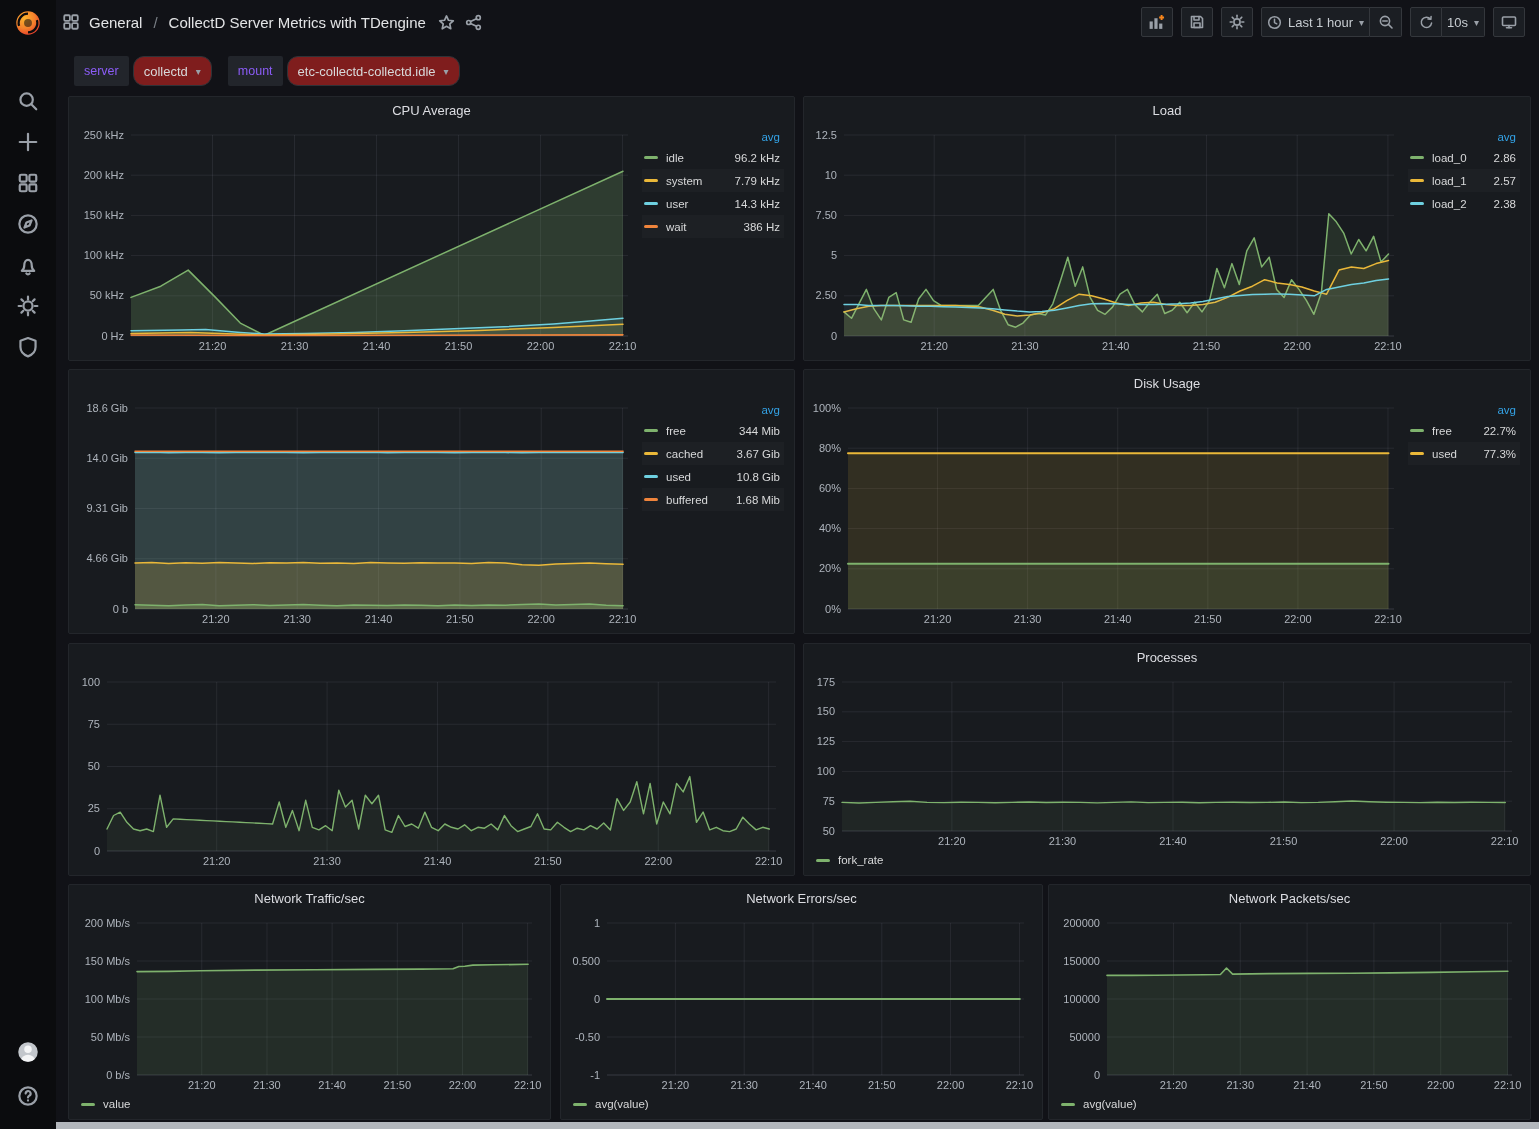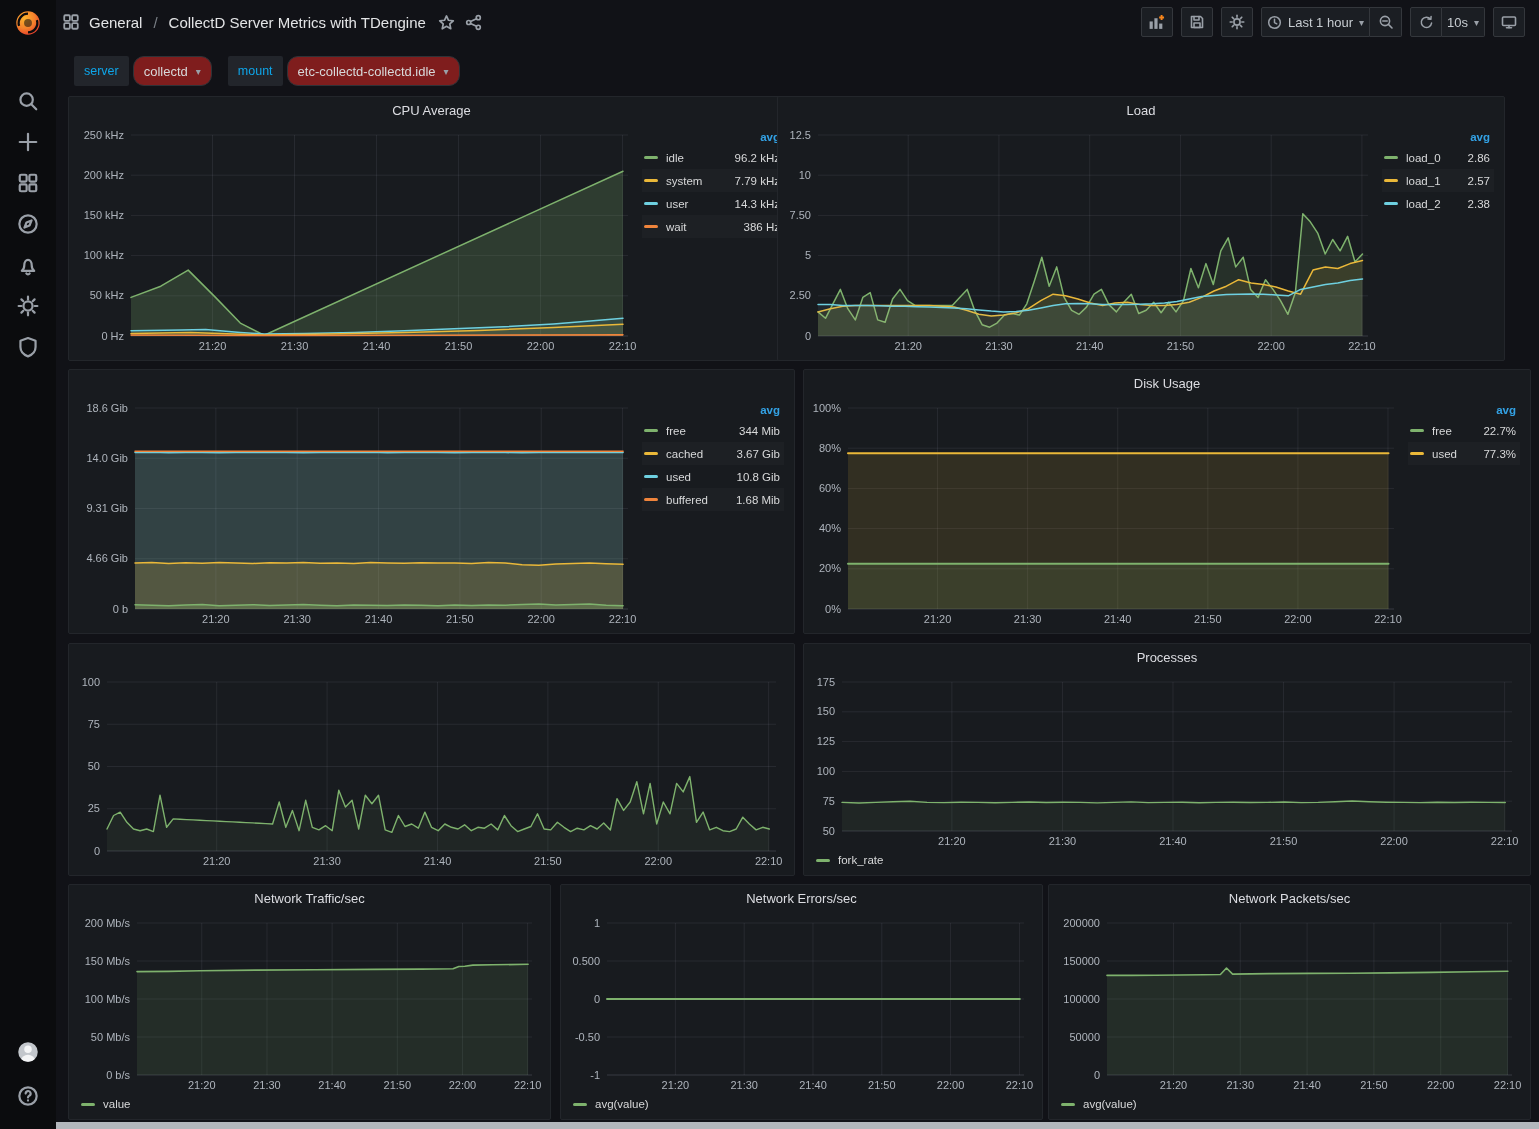--- a/index.html
+++ b/index.html
@@ -19,31 +19,31 @@
   .crumb .lnk{color:#e3e4e6;cursor:pointer}
   .crumb-icons{display:flex;align-items:center;gap:10px;margin-left:12px}
   .toolbar{margin-left:auto;display:flex;align-items:center;gap:8px}
   .tgroup{display:flex}
   .tbtn{height:30px;min-width:32px;padding:0 5px;background:#1b1e23;border:1px solid #34373c;border-radius:2px;display:flex;align-items:center;justify-content:center;gap:6px;color:#c7ccd1;font-size:13px;cursor:pointer}
   .tgroup .tbtn+.tbtn{border-left:none;border-radius:0 2px 2px 0}
   .tgroup .tbtn:first-child{border-radius:2px 0 0 2px}
   
   .submenu{position:absolute;left:74px;top:56px;display:flex;align-items:center;gap:16px}
   .varpair{display:flex;align-items:center;gap:4px}
-  .varlabel{height:30px;display:flex;align-items:center;padding:0 10px;background:#22252b;border-radius:2px;color:#0ea5e9;font-size:12.5px}
+  .varlabel{height:30px;display:flex;align-items:center;padding:0 10px;background:#22252b;border-radius:2px;color:#8b5cf6;font-size:12.5px}
   .vardrop{height:30px;display:flex;align-items:center;gap:8px;padding:12px 10px;background:#7f1d1d;border:1px solid #2f3237;border-radius:11px;color:#d8d9da;font-size:13px;cursor:pointer}
   .chev{color:#9aa0a8;font-size:10px}
   
   .panel{position:absolute;background:#181b1f;border:1px solid #23262b;border-radius:2px}
   .ptitle{height:28px;line-height:28px;text-align:center;font-size:13px;font-weight:500;color:#dcdde2;cursor:pointer;white-space:nowrap;overflow:hidden}
   .pbody{position:absolute;left:8px;right:8px;top:28px;bottom:6px;display:flex}
   .pbody.col{flex-direction:column}
   .chart{flex:1 1 auto;min-width:0;min-height:0;position:relative}
   .legend-right{flex:0 0 auto;padding:4px 2px 0 4px;font-size:11.5px;overflow:hidden}
-  .lg-head{color:#33a2e5;font-weight:700;text-align:right;padding:2px 4px 3px 0}
+  .lg-head{color:#33a2e5;font-weight:400;text-align:right;padding:2px 4px 3px 0}
   .lg-row{display:flex;align-items:center;height:23px;padding:0 2px;cursor:pointer}
   .lg-row:nth-child(odd){background:rgba(255,255,255,0.025)}
   .lg-swatch{width:14px;height:3px;border-radius:2px;margin-right:8px;flex:0 0 auto}
   .lg-name{color:#d8d9da}
   .lg-val{margin-left:auto;padding-right:2px;color:#d8d9da}
   .legend-bottom{flex:0 0 20px;display:flex;align-items:center;gap:18px;padding:2px 0 0 4px;font-size:11.5px}
   .lgb-item{display:flex;align-items:center;cursor:pointer}
   .hscroll{position:absolute;left:56px;right:0;bottom:0;height:7px;background:#b3b7bc;z-index:6}
 </style>
 </head>
@@ -286,21 +286,21 @@
           <span class="lg-val">14.3 kHz</span>
         </div>
         <div class="lg-row">
           <span class="lg-swatch" style="background: rgb(239, 132, 60);"></span>
           <span class="lg-name">wait</span>
           <span class="lg-val">386 Hz</span>
         </div>
       </div>
     </div>
 </div>
-<div class="panel" id="p1" style="left:777px;top:96px;width:728px;height:265px">
+<div class="panel" id="p1" style="left:803px;top:96px;width:728px;height:265px">
   <div class="ptitle">Load</div>
   <div class="pbody">
       <div class="chart"><svg width="592" height="229">
           <line x1="122.2" y1="10" x2="122.2" y2="211" stroke="rgba(204,204,220,0.09)"></line>
           <text x="122.2" y="225" text-anchor="middle" fill="#aeb4bc" font-size="11">21:20</text>
           <line x1="212.95000000000002" y1="10" x2="212.95000000000002" y2="211" stroke="rgba(204,204,220,0.09)"></line>
           <text x="212.95000000000002" y="225" text-anchor="middle" fill="#aeb4bc" font-size="11">21:30</text>
           <line x1="303.7" y1="10" x2="303.7" y2="211" stroke="rgba(204,204,220,0.09)"></line>
           <text x="303.7" y="225" text-anchor="middle" fill="#aeb4bc" font-size="11">21:40</text>
           <line x1="394.45" y1="10" x2="394.45" y2="211" stroke="rgba(204,204,220,0.09)"></line>

